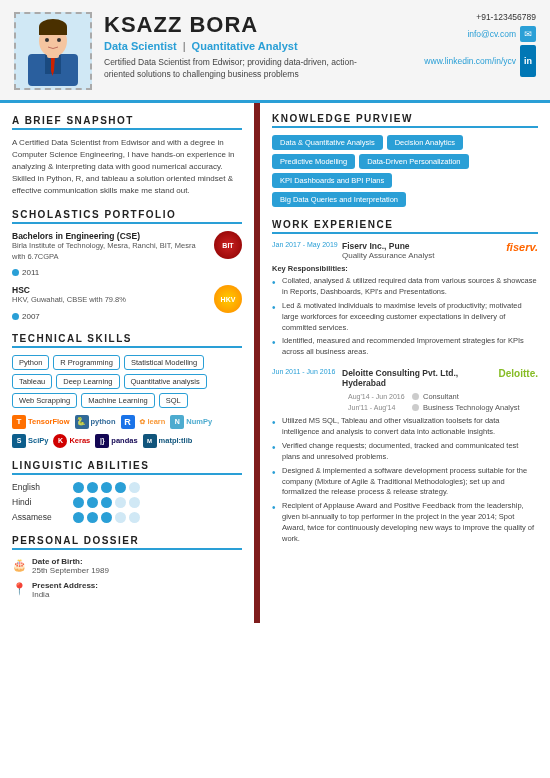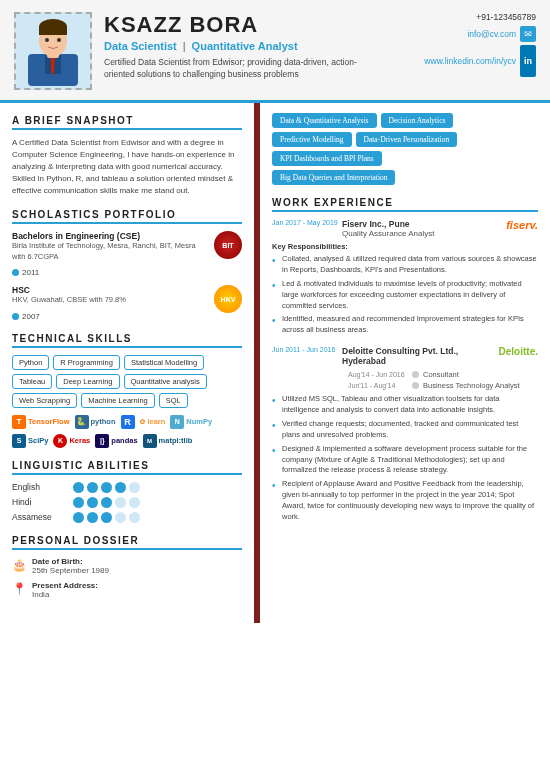--- a/index.html
+++ b/index.html
@@ -173,21 +173,20 @@
     .dossier-label { font-size: 8px; font-weight: bold; color: #333; }
     .dossier-value { font-size: 8px; color: #555; }
     
     .knowledge-tags { display: flex; flex-wrap: wrap; gap: 4px; margin-bottom: 4px; }
     .knowledge-tag {
       background: #2a9fd6;
       color: white;
       border-radius: 3px;
       padding: 3px 8px;
       font-size: 7.5px;
-      font-family: Liberation Serif, serif;
     }
     
     .work-item { margin-bottom: 10px; }
     .work-header { display: flex; align-items: flex-start; margin-bottom: 4px; }
     .work-dates { font-size: 7px; color: #2a9fd6; white-space: nowrap; min-width: 70px; }
     .work-company-block { flex: 1; }
     .work-company { font-size: 8.5px; font-weight: bold; color: #333; }
     .work-role { font-size: 8px; color: #555; }
     .fiserv-logo { color: #ff6600; font-size: 11px; font-weight: bold; font-style: italic; }
     .deloitte-logo { color: #86bc25; font-size: 10px; font-weight: bold; }
@@ -391,20 +390,21 @@
           <div class="dossier-value">India</div>
         </div>
       </div>
     </div>
 
   </div>
 
   <div class="right-col">
 
     <div class="section">
+      <div class="section-title">KNOWLEDGE  PURVIEW</div>
       <div class="knowledge-tags">
         <span class="knowledge-tag">Data &amp; Quantitative Analysis</span>
         <span class="knowledge-tag">Decision Analytics</span>
       </div>
       <div class="knowledge-tags">
         <span class="knowledge-tag">Predictive Modelling</span>
         <span class="knowledge-tag">Data-Driven Personalization</span>
       </div>
       <div class="knowledge-tags">
         <span class="knowledge-tag">KPI Dashboards and BPI Plans</span>

